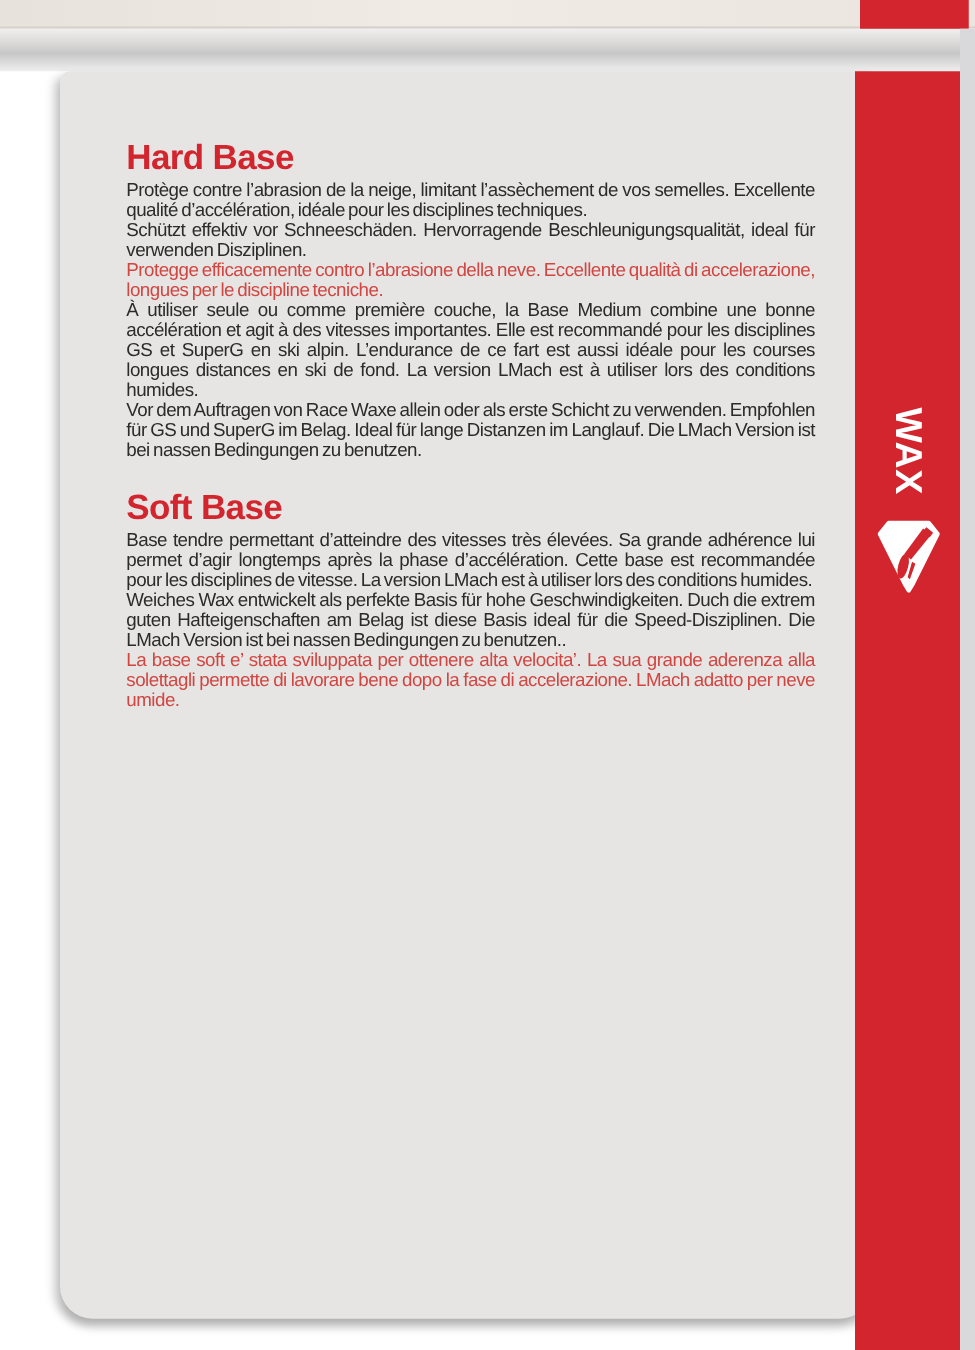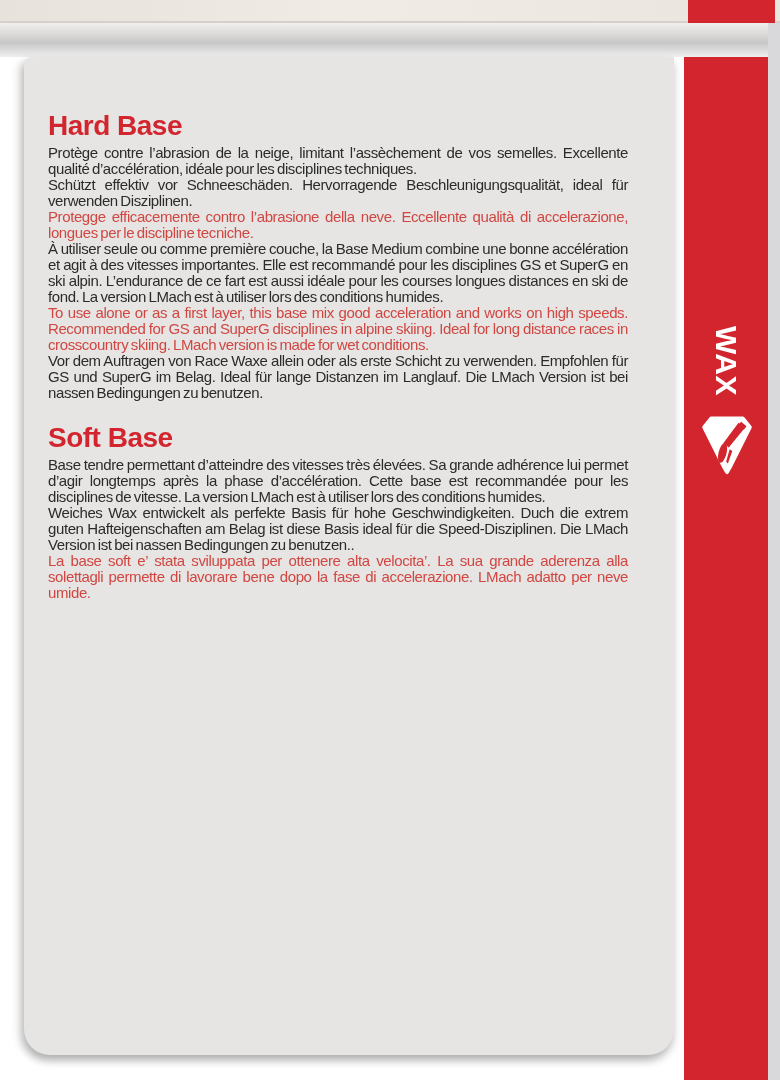--- a/index.html
+++ b/index.html
@@ -32,26 +32,26 @@
     position:absolute;left:0;top:23px;width:780px;height:34px;
     background:linear-gradient(180deg,#f0efee 0%,#dddcdb 30%,#c7c7c7 58%,#efefef 100%);
   }
   
   .scan-edge-strip{
     position:absolute;left:768px;top:23px;width:12px;height:1057px;
     background:var(--scan-edge);
   }
   
   .content-panel{
-    position:absolute;left:24px;top:57px;width:650px;height:998px;
+    position:absolute;left:48px;top:57px;width:650px;height:998px;
     background:var(--panel-gray);
     border-radius:8px 0 26px 26px;
     box-shadow:-5px 4px 8px rgba(0,0,0,.15), 0 6px 8px rgba(0,0,0,.20);
     box-sizing:border-box;
-    padding:54px 46px 0 24px;
+    padding:54px 46px 0 53px;
     overflow:hidden;
   }
   .section{margin:0;}
   .section + .section{margin-top:0;}
   .section-title{
     margin:22px 0 5px 0;
     font-size:28px;line-height:29px;font-weight:bold;
     letter-spacing:-0.5px;
     color:var(--accent-red);
   }
@@ -94,21 +94,20 @@
 
     <section class="section">
       <h2 class="section-title">Hard Base</h2>
       <p class="c-black">Protège contre l’abrasion de la neige, limitant l’assèchement de vos semelles. Excellente qualité d’accélération, idéale pour les disciplines techniques.</p>
       <p class="c-black">Schützt effektiv vor Schneeschäden. Hervorragende Beschleunigungsqualität, ideal für verwenden Disziplinen.</p>
       <p class="c-red">Protegge efficacemente contro l’abrasione della neve. Eccellente qualità di accelerazione, longues per le discipline tecniche.</p>
     </section>
 
     <section class="section">
       <p class="c-black">À utiliser seule ou comme première couche, la Base Medium combine une bonne accélération et agit à des vitesses importantes. Elle est recommandé pour les disciplines GS et SuperG en ski alpin. L’endurance de ce fart est aussi idéale pour les courses longues distances en ski de fond. La version LMach est à utiliser lors des conditions humides.</p>
-      <p class="c-red">To use alone or as a first layer, this base mix good acceleration and works on high speeds. Recommended for GS and SuperG disciplines in alpine skiing. Ideal for long distance races in crosscountry skiing. LMach version is made for wet conditions.</p>
       <p class="c-black">Vor dem Auftragen von Race Waxe allein oder als erste Schicht zu verwenden. Empfohlen für GS und SuperG im Belag. Ideal für lange Distanzen im Langlauf. Die LMach Version ist bei nassen Bedingungen zu benutzen.</p>
     </section>
 
     <section class="section">
       <h2 class="section-title">Soft Base</h2>
       <p class="c-black">Base tendre permettant d’atteindre des vitesses très élevées. Sa grande adhérence lui permet d’agir longtemps après la phase d’accélération. Cette base est recommandée pour les disciplines de vitesse. La version LMach est à utiliser lors des conditions humides.</p>
       <p class="c-black">Weiches Wax entwickelt als perfekte Basis für hohe Geschwindigkeiten. Duch die extrem guten Hafteigenschaften am Belag ist diese Basis ideal für die Speed-Disziplinen. Die LMach Version ist bei nassen Bedingungen zu benutzen..</p>
       <p class="c-red">La base soft e’ stata sviluppata per ottenere alta velocita’. La sua grande aderenza alla solettagli permette di lavorare bene dopo la fase di accelerazione. LMach adatto per neve umide.</p>
     </section>
 

